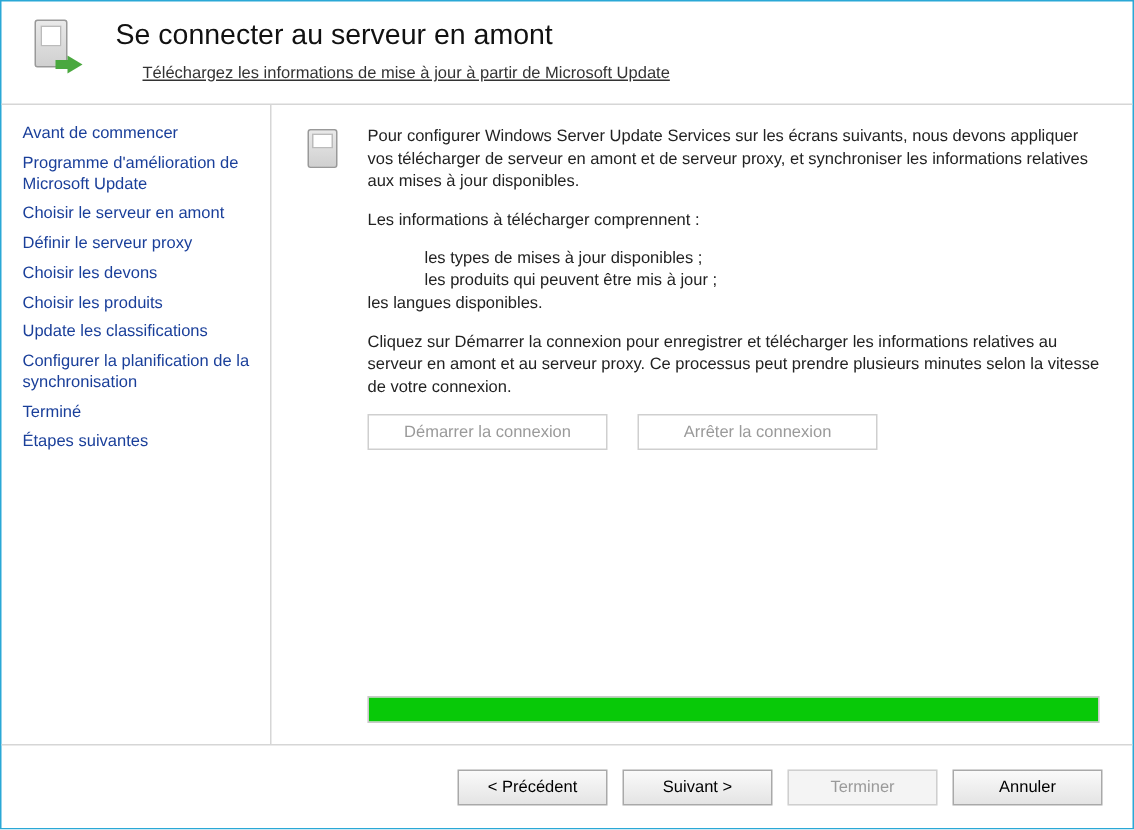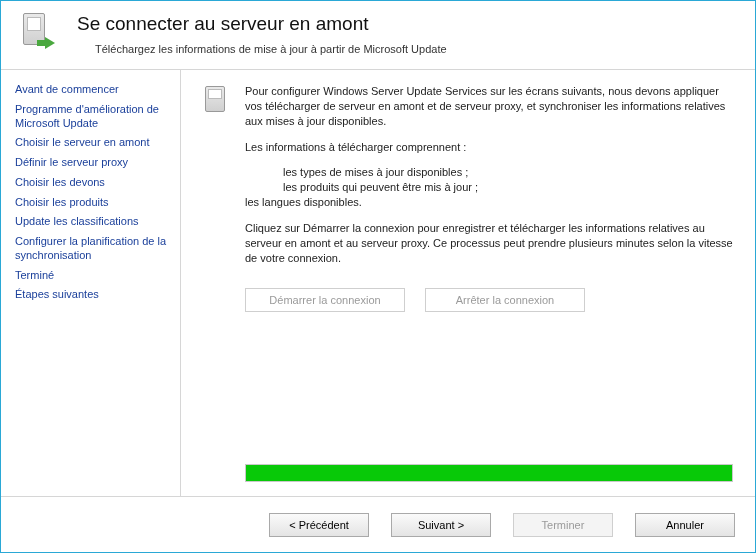--- a/index.html
+++ b/index.html
@@ -11,38 +11,38 @@
     .titlebar-title { font-size: 12px; flex: 1; text-align: center; padding-left: 10px; }
     .close-btn { width: 46px; height: 20px; background: #c6452d; color: #fff; display: flex; align-items: center; justify-content: center; font-size: 12px; border: 1px solid #8a2f1e; position: absolute; right: 0; top: 0; cursor: pointer; }
     .close-btn svg { width: 10px; height: 10px; }
     .header { padding: 12px 16px 14px 18px; border-bottom: 1px solid #d6d6d6; display: flex; align-items: flex-start; gap: 18px; }
     .header-icon { width: 40px; height: 40px; flex-shrink: 0; position: relative; }
     .header-icon .server { width: 22px; height: 32px; background: linear-gradient(#e9e9e9, #d0d0d0); border: 1px solid #999; position: absolute; top: 0; left: 4px; border-radius: 2px; }
     .header-icon .server::before { content: ""; position: absolute; top: 3px; left: 3px; right: 3px; height: 12px; background: #fff; border: 1px solid #bbb; }
     .header-icon .arrow { width: 0; height: 0; border-top: 6px solid transparent; border-bottom: 6px solid transparent; border-left: 10px solid #4aa83f; position: absolute; bottom: 4px; right: 4px; }
     .header-icon .arrow::before { content: ""; position: absolute; left: -18px; top: -3px; width: 10px; height: 6px; background: #4aa83f; }
     .header-text h2 { font-size: 19px; font-weight: 400; color: #111; margin-bottom: 8px; }
-    .header-text p { font-size: 11px; color: #333; margin-left: 18px; }
+    .header-text p { font-size: 11px; color: #333; margin-left: 18px; text-decoration: underline; }
     .body { flex: 1; display: flex; overflow: hidden; }
     .sidebar { width: 180px; border-right: 1px solid #d6d6d6; padding: 10px 6px 10px 14px; }
     .sidebar-item { font-size: 11px; color: #1a3f9a; padding: 3px 0; line-height: 1.25; cursor: pointer; }
     .content { flex: 1; padding: 14px 22px 14px 18px; display: flex; flex-direction: column; position: relative; }
     .content-row { display: flex; gap: 14px; }
     .content-icon { width: 32px; flex-shrink: 0; }
     .content-icon .srv { width: 20px; height: 26px; background: linear-gradient(#e9e9e9, #d0d0d0); border: 1px solid #999; margin: 2px auto 0; border-radius: 2px; position: relative; }
     .content-icon .srv::before { content: ""; position: absolute; top: 2px; left: 2px; right: 2px; height: 8px; background: #fff; border: 1px solid #bbb; }
     .content-text { font-size: 11px; color: #222; flex: 1; }
     .content-text p { margin-bottom: 11px; line-height: 1.35; }
     .content-text .tight { margin-bottom: 0; margin-left: 38px; }
-    .btn-row { display: flex; gap: 20px; margin-top: 12px; margin-left: 46px; }
+    .btn-row { display: flex; gap: 20px; margin-left: 46px; }
     .flat-btn { width: 160px; height: 24px; background: #fff; border: 1px solid #cfcfcf; font-size: 11px; color: #9a9a9a; cursor: default; }
     .progress-wrap { position: absolute; left: 18px; right: 22px; bottom: 14px; margin-left: 46px; }
     .progress { height: 18px; background: #e9e9e9; border: 1px solid #c9c9c9; position: relative; overflow: hidden; }
     .progress-fill { position: absolute; inset: 0; background: #08c908; }
-    .footer { height: 56px; border-top: 1px solid #d6d6d6; display: flex; align-items: center; justify-content: flex-end; padding: 0 20px; gap: 22px; }
+    .footer { height: 56px; border-top: 1px solid #d6d6d6; display: flex; align-items: center; justify-content: flex-end; padding: 0 20px; gap: 10px; }
     .wiz-btn { width: 100px; height: 24px; font-size: 11px; border: 1px solid #a9a9a9; background: linear-gradient(#fafafa, #e4e4e4); cursor: pointer; }
     .wiz-btn:disabled { color: #9a9a9a; border-color: #cfcfcf; background: #f4f4f4; cursor: default; }
   </style>
 </head>
 <body>
 
 <div class="window">
 
   <div class="header">
     <div class="header-icon">

